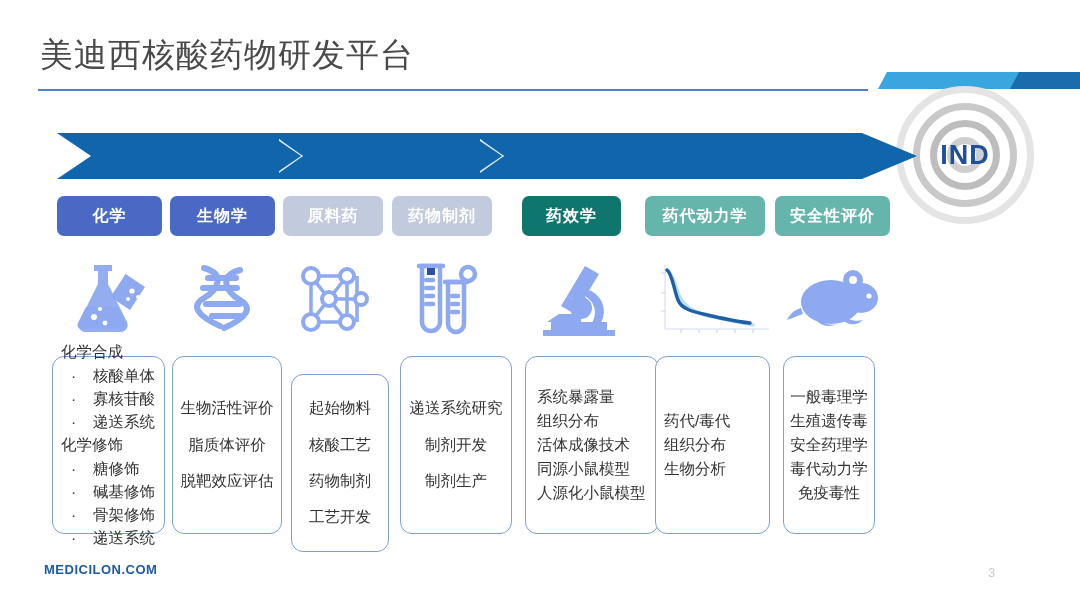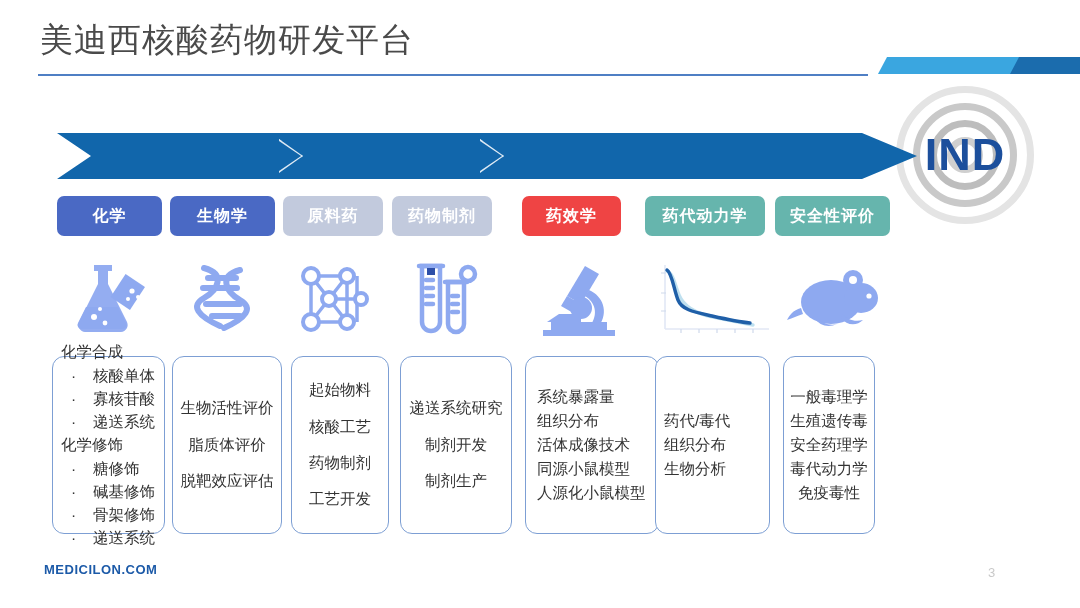--- a/index.html
+++ b/index.html
@@ -5,21 +5,21 @@
   * { margin:0; padding:0; box-sizing:border-box; }
   html,body { width:1080px; height:608px; }
   body {
     font-family:"Liberation Sans","DejaVu Sans",sans-serif;
     background:#ffffff;
     position:relative;
     overflow:hidden;
   }
 
   
-  .header { position:absolute; left:0; top:0; width:922px; height:92px; }
+  .header { position:absolute; left:0; top:15px; width:922px; height:92px; }
   .page-title {
     position:absolute; left:40px; top:18px;
     font-size:33px; color:#4a4a4a; font-weight:400;
     letter-spacing:1px; white-space:nowrap;
   }
   .title-rule {
     position:absolute; left:38px; top:74px; width:830px; height:2px;
     background:#4f7fc4;
   }
   .deco-light {
@@ -40,21 +40,21 @@
     border-style:solid; border-color:#d8d8d8;
     left:50%; top:50%; transform:translate(-50%,-50%);
   }
   .r1 { width:138px; height:138px; border-width:7px; border-color:#e4e4e4; }
   .r2 { width:104px; height:104px; border-width:7px; border-color:#c9c9c9; }
   .r3 { width:70px;  height:70px;  border-width:7px; border-color:#bdbdbd; }
   .r4 { width:36px;  height:36px;  border-width:7px; border-color:#cfcfcf; }
   .ind-text {
     position:absolute; left:0; top:0; width:140px; height:140px;
     display:flex; align-items:center; justify-content:center;
-    font-size:45px; font-weight:bold; color:#1c4f9c;
+    font-size:27px; font-weight:bold; color:#1c4f9c;
     letter-spacing:1px;
   }
 
   
   .banner { position:absolute; left:57px; top:133px; width:860px; height:46px; }
   .banner-body {
     position:absolute; left:0; top:0; width:860px; height:46px;
     background:#1166ab;
     clip-path:polygon(0 0, 805px 0, 860px 23px, 805px 46px, 0 46px, 34px 23px);
   }
@@ -144,21 +144,21 @@
   <div class="chev" style="left:423px;"></div>
   <div class="stage-label" style="left:52px;  width:170px;">药物发现</div>
   <div class="stage-label" style="left:253px; width:170px;">药学研究</div>
   <div class="stage-label" style="left:500px; width:240px;">临床前研究</div>
 </div>
 
 <div class="pill" style="left:57px;  width:105px; background:#4a69c4;">化学</div>
 <div class="pill" style="left:170px; width:105px; background:#4a69c4;">生物学</div>
 <div class="pill" style="left:283px; width:100px; background:#c2cadd;">原料药</div>
 <div class="pill" style="left:392px; width:100px; background:#c2cadd;">药物制剂</div>
-<div class="pill" style="left:522px; width:99px; background:#ef4444;">药效学</div>
+<div class="pill" style="left:522px; width:99px; background:#0f766e;">药效学</div>
 <div class="pill" style="left:645px; width:120px; background:#66b5ad;">药代动力学</div>
 <div class="pill" style="left:775px; width:115px; background:#66b5ad;">安全性评价</div>
 
 <div class="icon-slot" style="left:57px; width:105px;">
   <svg width="76" height="80" viewBox="0 0 76 80">
     <g fill="#8ea9f0">
       <path d="M22 6h18v6h-4v13l19 38a7 7 0 0 1-6 10H13a7 7 0 0 1-6-10l19-38V12h-4z" fill="#8ea9f0" opacity="0.95"></path>
       <path d="M26 12h8v15l-4 8-4-8z" fill="#ffffff" opacity="0.0"></path>
       <path d="M14 48h32l8 16a4 4 0 0 1-3.6 6H9.6A4 4 0 0 1 6 64z" fill="#8ea9f0"></path>
       <circle cx="22" cy="58" r="3" fill="#ffffff"></circle>
@@ -266,21 +266,21 @@
   <div class="box-bullet"><span class="dot">·</span><span>骨架修饰</span></div>
   <div class="box-bullet"><span class="dot">·</span><span>递送系统</span></div>
 </div>
 
 <div class="box spaced" style="left:172px; width:110px; align-items:center;">
   <div class="box-line">生物活性评价</div>
   <div class="box-line">脂质体评价</div>
   <div class="box-line">脱靶效应评估</div>
 </div>
 
-<div class="box spaced" style="left:291px; width:98px; align-items:center;">
+<div class="box spaced" style="left:291px; width:98px; align-items:center;margin-top:18px;">
   <div class="box-line">起始物料</div>
   <div class="box-line">核酸工艺</div>
   <div class="box-line">药物制剂</div>
   <div class="box-line">工艺开发</div>
 </div>
 
 <div class="box spaced" style="left:400px; width:112px; align-items:center;">
   <div class="box-line">递送系统研究</div>
   <div class="box-line">制剂开发</div>
   <div class="box-line">制剂生产</div>

